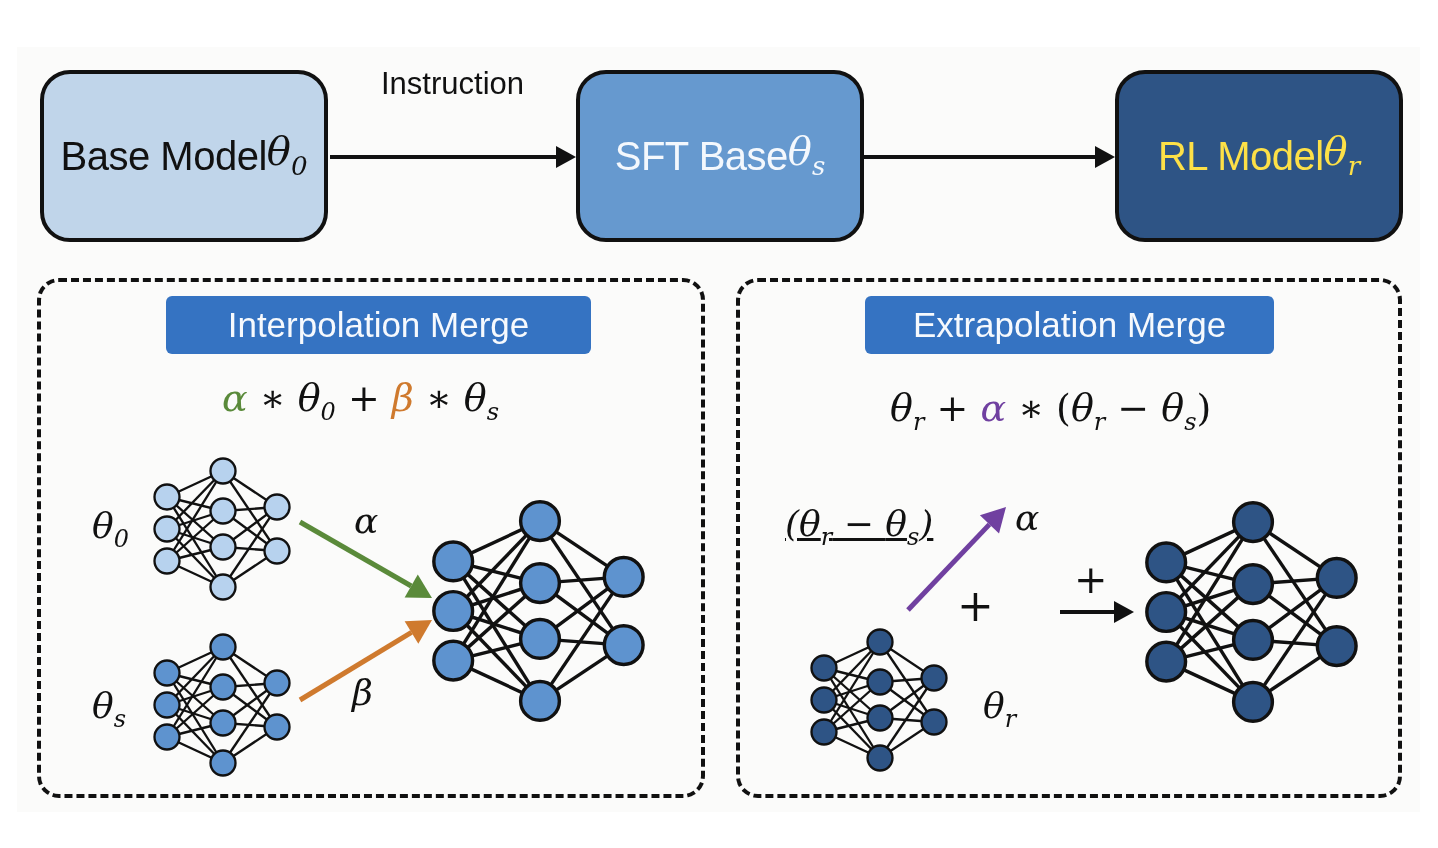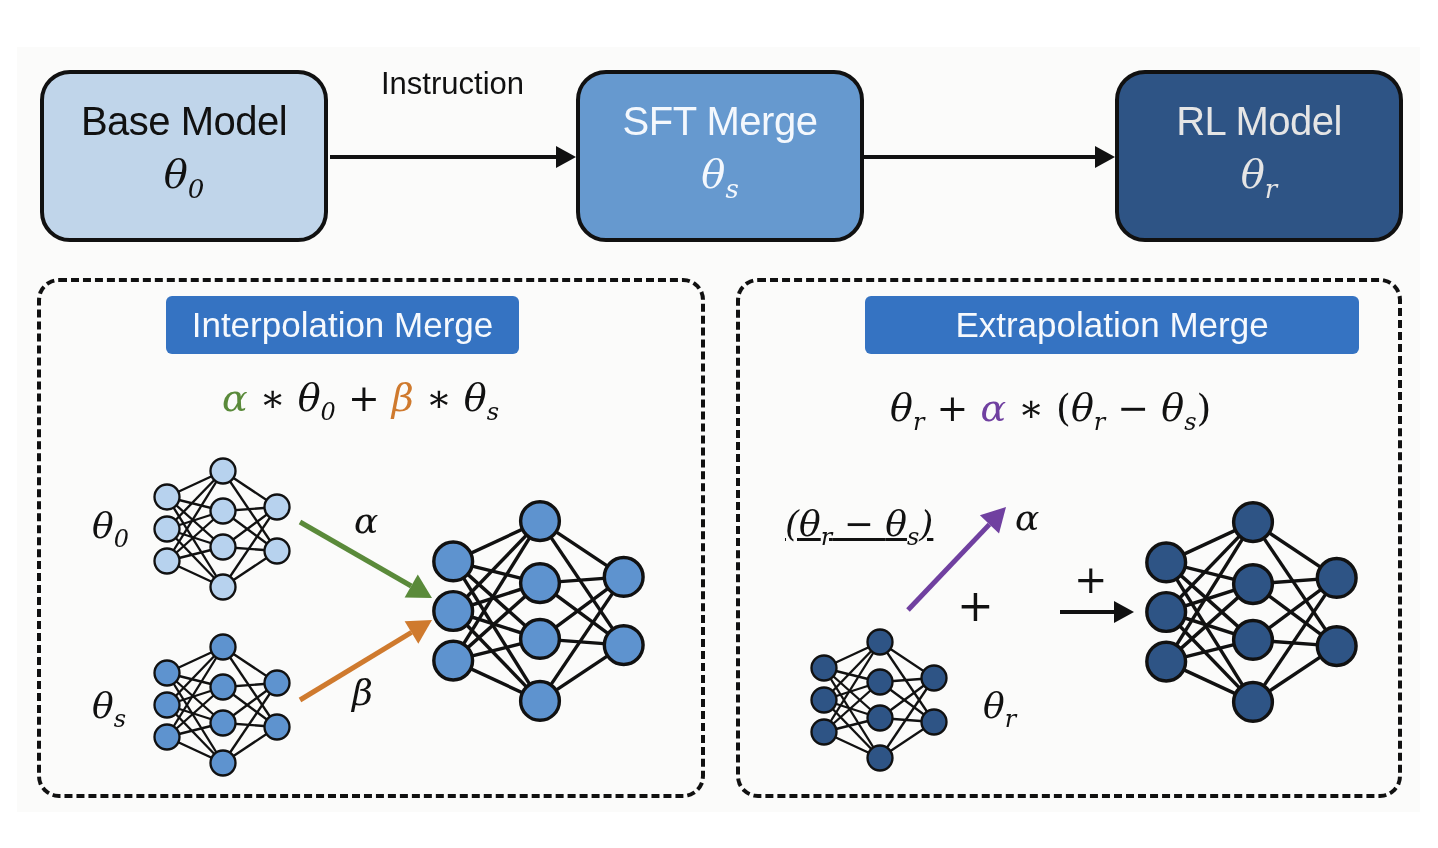--- a/index.html
+++ b/index.html
@@ -2,43 +2,43 @@
 <html><head>
 <meta charset="utf-8">
 <style>
   html, body { margin: 0; padding: 0; background: #ffffff; }
   body { width: 1438px; height: 848px; position: relative; overflow: hidden;
          font-family: "Liberation Sans", "DejaVu Sans", sans-serif; }
   #figure { position: absolute; left: 17px; top: 47px; width: 1403px; height: 765px;
             background: #fbfbfa; }
   .model-box { position: absolute; top: 70px; width: 288px; height: 172px;
                border: 4px solid #111; border-radius: 30px; box-sizing: border-box;
-               display: flex; flex-direction: column; align-items: center; justify-content: center; }
+               display: flex; flex-direction: row; align-items: center; justify-content: center; }
   .model-box .name { font-size: 40px; line-height: 46px; letter-spacing: -0.5px; }
   .model-box .sym { font-family: "DejaVu Serif", "Liberation Serif", serif; font-style: italic;
                     font-size: 40px; line-height: 52px; margin-top: 4px; }
   .model-box .sym sub { font-size: 26px; vertical-align: -10px; }
   #box-base { left: 40px; background: #c0d5ea; color: #111; }
   #box-sft  { left: 576px; background: #6699cf; color: #f4f8fd; }
-  #box-rl   { left: 1115px; background: #2e5485; color: #e5e5e5; }
+  #box-rl   { left: 1115px; background: #2e5485; color: #fde047; }
 
   .flow-label { position: absolute; text-align: center; font-size: 31px; line-height: 44px; color: #111; }
   #flow1-label { left: 340px; top: 62px; width: 225px; }
   #flow2-label { left: 862px; top: 62px; width: 250px; }
 
   .panel { position: absolute; top: 278px; height: 520px; box-sizing: border-box;
            border: 4px dashed #111; border-radius: 22px; }
   #panel-interp { left: 37px; width: 668px; }
   #panel-extrap { left: 736px; width: 666px; }
 
   .panel-title { position: absolute; top: 296px; height: 58px; background: #3573c2;
                  color: #f6f9fd; font-size: 35px; line-height: 58px; text-align: center;
                  border-radius: 6px; }
-  #title-interp { left: 166px; width: 353px; }
-  #title-extrap { left: 865px; width: 494px; }
+  #title-interp { left: 166px; width: 425px; }
+  #title-extrap { left: 865px; width: 409px; }
 
   .formula { position: absolute; font-family: "DejaVu Serif", "Liberation Serif", serif;
              font-size: 38px; color: #111; white-space: nowrap; }
   .formula i { font-style: italic; }
   .formula sub { font-size: 24px; font-style: italic; vertical-align: -9px; }
   #formula-interp { left: 222px; top: 376px; text-align: center; }
   #formula-extrap { left: 890px; top: 376px; margin-top: 10px; }
   .c-green { color: #5a8a3a; }
   .c-orange { color: #cf7a2e; }
   .c-purple { color: #7040a0; }
@@ -52,21 +52,21 @@
 </head>
 <body>
 
 <div id="figure"></div>
 
 <div id="box-base" class="model-box">
   <div class="name">Base Model</div>
   <div class="sym"><span>θ</span><sub>0</sub></div>
 </div>
 <div id="box-sft" class="model-box">
-  <div class="name">SFT Merge</div>
+  <div class="name">SFT Base</div>
   <div class="sym"><span>θ</span><sub>s</sub></div>
 </div>
 <div id="box-rl" class="model-box">
   <div class="name">RL Model</div>
   <div class="sym"><span>θ</span><sub>r</sub></div>
 </div>
 
 <div id="flow1-label" class="flow-label">
   <div>Instruction</div>
 </div>

